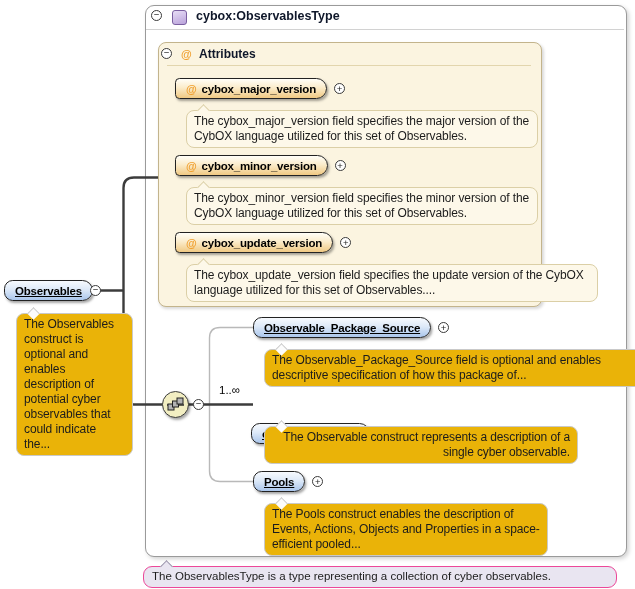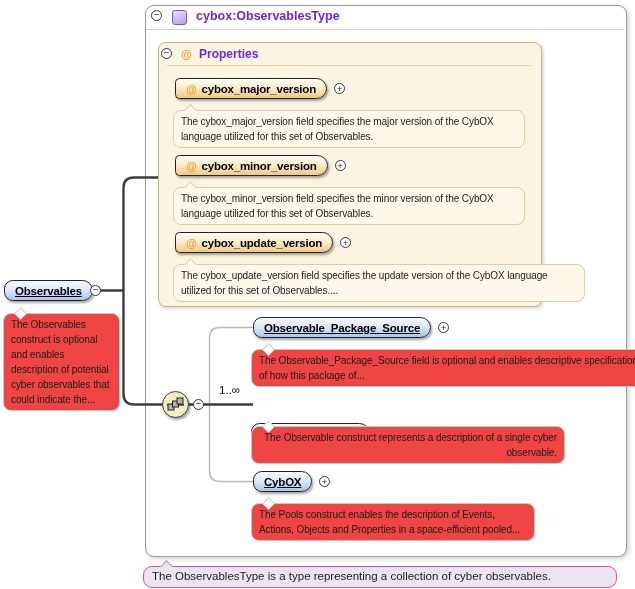--- a/index.html
+++ b/index.html
@@ -16,21 +16,21 @@
   .type-sep{position:absolute;left:146px;top:29px;width:478px;height:2px;
     border-top:1px solid #d2d2d2;z-index:0;}
   .attr-section{
     position:absolute;left:158px;top:42px;width:382px;height:263px;
     background:#fbf4e0;border:1px solid #c3b48c;border-radius:8px;
     box-shadow:1.5px 2px 3px rgba(0,0,0,.15);z-index:0;
   }
   .attr-sep{position:absolute;left:167px;top:65px;width:364px;height:2px;
     border-top:1px solid #e2d5ad;z-index:2;}
   
-  .hdr-title{position:absolute;font-size:12.5px;font-weight:600;color:#6d28d9;z-index:2;}
+  .hdr-title{position:absolute;font-size:12.5px;font-weight:600;color:#0f172a;z-index:2;}
   .type-icon{
     position:absolute;left:172px;top:10px;width:13px;height:13px;
     background:linear-gradient(160deg,#e8def6 0%,#b9a2da 100%);
     border:1px solid #7a5fa0;border-radius:3px;z-index:2;
   }
   .at{
     font-size:11px;font-weight:bold;color:#f0a030;z-index:2;
   }
   .at.abs{position:absolute;}
   
@@ -68,30 +68,30 @@
   }
   
   .seq{
     position:absolute;left:162px;top:391px;width:27px;height:27px;border-radius:50%;
     background:#f2eec2;border:1.5px solid #3c3c3c;box-sizing:border-box;
     display:flex;align-items:center;justify-content:center;
     box-shadow:1.5px 2px 2.5px rgba(0,0,0,.35);z-index:3;
   }
   
   .note{
-    position:absolute;border-radius:8px;padding:3px 7px;font-size:10px;
-    line-height:15px;letter-spacing:-.1px;color:#1c1c1c;z-index:2;box-sizing:border-box;
+    position:absolute;border-radius:8px;padding:3px 7px;font-size:12px;
+    line-height:15px;letter-spacing:-.1px;color:#1c1c1c;z-index:2;box-sizing:border-box;margin-left:13px;
   }
   .note::before{
     content:"";position:absolute;top:-5px;left:12px;width:8px;height:8px;
     transform:rotate(45deg);
   }
   .note.cream{background:#fdf8e9;border:1px solid #dbcfa6;}
   .note.cream::before{background:#fdf8e9;border-left:1px solid #dbcfa6;border-top:1px solid #dbcfa6;}
-  .note.white{background:#ef4444;border:1px solid #c9c9c9;}
+  .note.white{background:#eab308;border:1px solid #c9c9c9;}
   .note.white::before{background:#fcfcfc;border-left:1px solid #c9c9c9;border-top:1px solid #c9c9c9;}
   .footnote{
     position:absolute;left:143px;top:566px;width:474px;box-sizing:border-box;
     background:#e9e5f1;border:1px solid #ec4899;border-radius:9px;
     padding:2px 8px;font-size:11.5px;line-height:15.5px;color:#1c1c1c;z-index:2;
   }
   .footnote::before{
     content:"";position:absolute;top:-5px;left:18px;width:8px;height:8px;
     background:#e9e5f1;border-left:1px solid #9b94ab;border-top:1px solid #9b94ab;
     transform:rotate(45deg);
@@ -115,21 +115,21 @@
     <path d="M 80 290.5 H 123.5" fill="none" stroke="#3c3c3c" stroke-width="2.4"></path>
     <path d="M 158 177.5 H 134 Q 123.5 177.5 123.5 188 V 394 Q 123.5 404.5 134 404.5 H 253" fill="none" stroke="#3c3c3c" stroke-width="2.4"></path>
   </svg>
 
   <div class="toggle" style="left:151px;top:10px;">−</div>
   <div class="type-icon"></div>
   <div class="hdr-title" style="left:196px;top:9px;">cybox:ObservablesType</div>
 
   <div class="toggle" style="left:161px;top:48px;">−</div>
   <span class="at abs" style="left:181px;top:48px;">@</span>
-  <div class="hdr-title" style="left:199px;top:47px;font-size:12px;">Properties</div>
+  <div class="hdr-title" style="left:199px;top:47px;font-size:12px;">Attributes</div>
 
   <div class="row" style="left:175px;top:78px;">
     <div class="pill attribute">
       <span class="at">@</span>
       <span>cybox_major_version</span>
     </div>
     <div class="plus">+</div>
   </div>
   <div class="note cream" style="left:173px;top:110px;width:352px;">The cybox_major_version field specifies the major version of the CybOX language utilized for this set of Observables.</div>
 
@@ -183,21 +183,21 @@
     <div class="pill element">
       <span>cybox:Observable</span>
       <span class="link-icon">↗</span>
     </div>
     <div class="plus">+</div>
   </div>
   <div class="note white" style="left:251px;top:426px;width:314px;text-align:right;">The Observable construct represents a description of a single cyber observable.</div>
 
   <div class="row" style="left:253px;top:471px;">
     <div class="pill element">
-      <span>CybOX</span>
+      <span>Pools</span>
     </div>
     <div class="plus">+</div>
   </div>
   <div class="note white" style="left:251px;top:503px;width:284px;">The Pools construct enables the description of Events, Actions, Objects and Properties in a space-efficient pooled...</div>
 
   <div class="footnote">The ObservablesType is a type representing a collection of cyber observables.</div>
 
 </div>
 
 </body></html>

